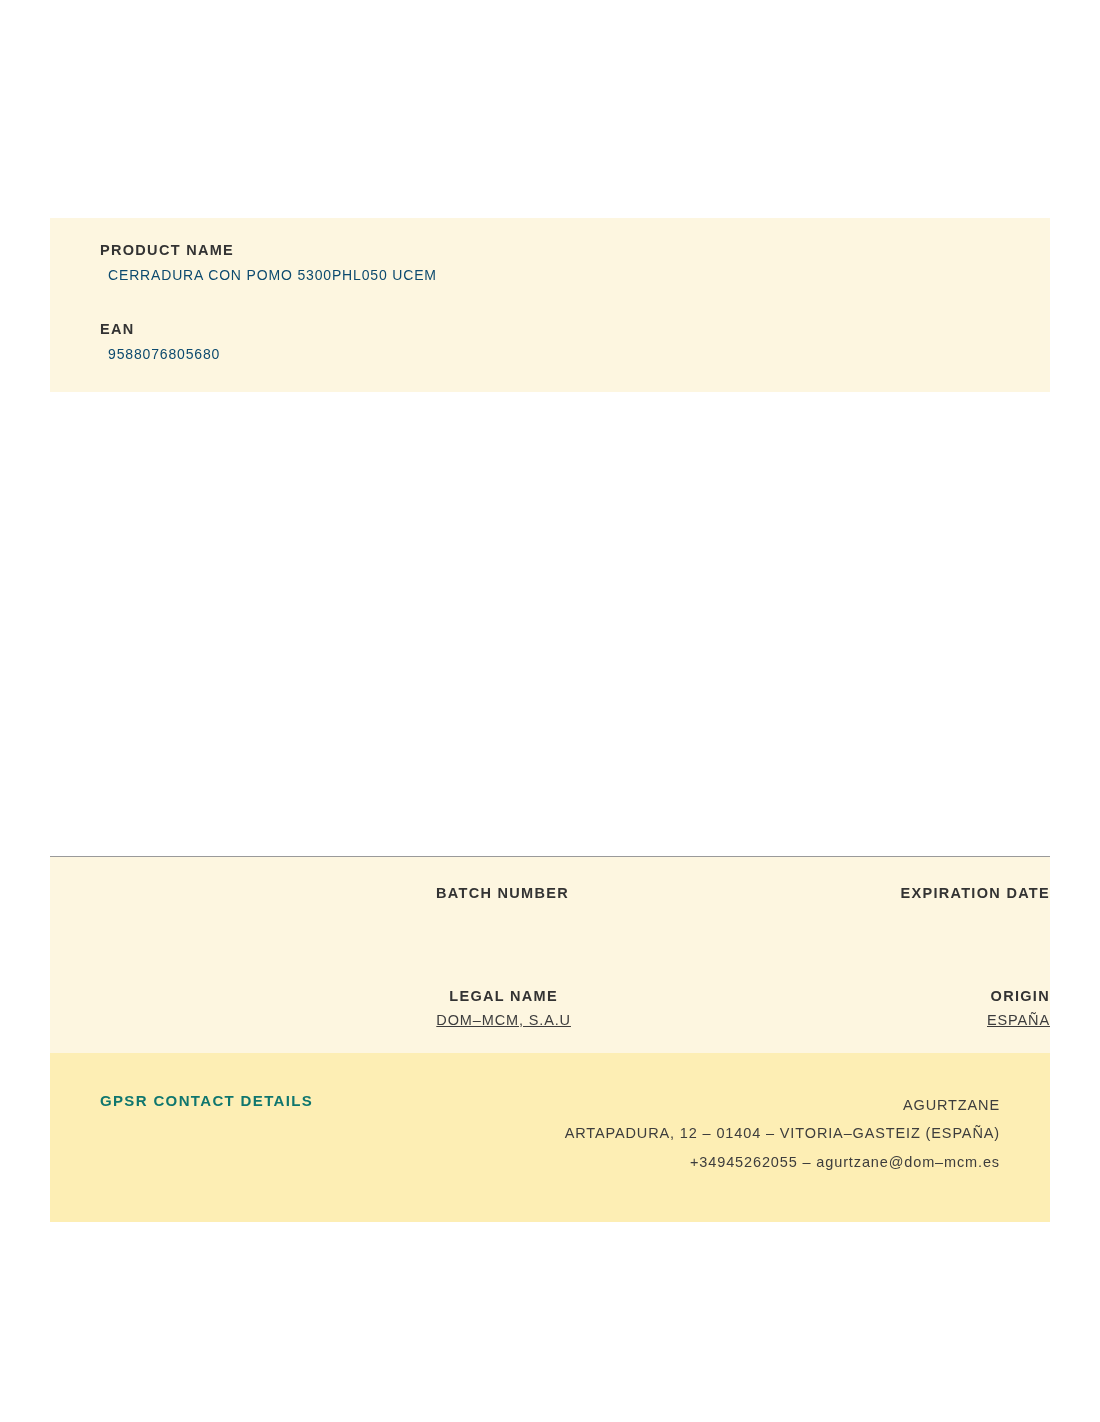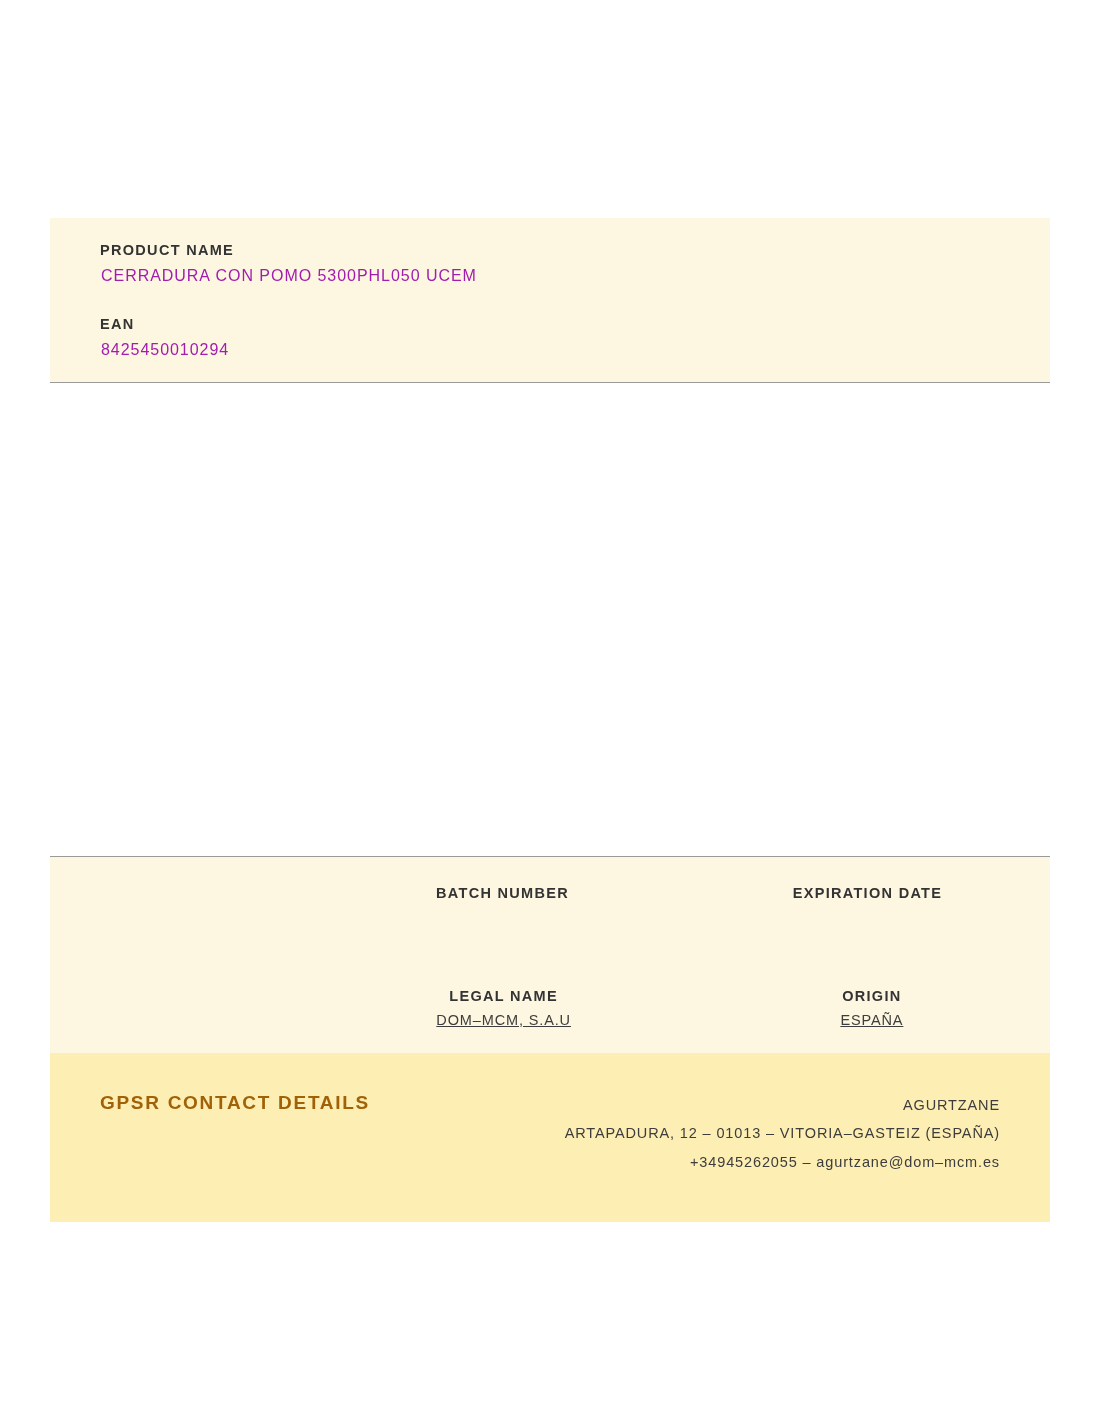--- a/index.html
+++ b/index.html
@@ -37,24 +37,24 @@
     padding: 0 50px;
   }
   .field-label {
     font-size: 14.5px;
     font-weight: bold;
     letter-spacing: 0.09em;
     color: #333333;
     margin: 0 0 9px 0;
   }
   .field-value {
-    font-size: 16px;
+    font-size: 14px;
     letter-spacing: 0.06em;
-    color: #a21caf;
-    margin: 1px;
+    color: #0c4a6e;
+    margin: 8px;
   }
   .gap-block {
     height: 30px;
   }
 
   
   .blank-area {
     position: absolute;
     left: 50px;
     top: 392px;
@@ -79,21 +79,21 @@
     display: flex;
     width: 100%;
   }
   .meta-col {
     width: 33.333%;
     text-align: center;
     box-sizing: border-box;
   }
   .meta-col.spacer { width: 27%; }
   .meta-col.c1 { width: 36.5%; }
-  .meta-col.c2 { width: 36.5%; }
+  .meta-col.c2 { width: 36.5%; text-align: right; }
 
   .meta-label {
     font-size: 14.5px;
     font-weight: bold;
     letter-spacing: 0.09em;
     color: #333333;
     margin: 0 0 8px 0;
   }
   .meta-value {
     font-size: 14.5px;
@@ -115,24 +115,24 @@
     top: 1053px;
     width: 1000px;
     background: #fdeeb4;
     box-sizing: border-box;
     padding: 38px 50px 46px 50px;
     display: flex;
     justify-content: space-between;
     align-items: flex-start;
   }
   .gpsr-title {
-    font-size: 19px;
+    font-size: 15px;
     font-weight: bold;
     letter-spacing: 0.09em;
-    color: #a16207;
+    color: #0f766e;
     white-space: nowrap;
     padding-top: 1px;
   }
   .gpsr-lines {
     text-align: right;
     font-size: 14.5px;
     letter-spacing: 0.06em;
     color: #3d3d3d;
     line-height: 1.95;
   }
@@ -142,21 +142,21 @@
 <body>
 
 <div class="page">
 
   <section class="product-block">
     <div class="inner">
       <p class="field-label">PRODUCT NAME</p>
       <p class="field-value">CERRADURA CON POMO 5300PHL050 UCEM</p>
       <div class="gap-block"></div>
       <p class="field-label">EAN</p>
-      <p class="field-value">8425450010294</p>
+      <p class="field-value">9588076805680</p>
     </div>
   </section>
 
   <div class="blank-area"></div>
 
   <section class="meta-block">
     <div class="meta-row">
       <div class="meta-col spacer"></div>
       <div class="meta-col c1">
         <p class="meta-label">BATCH NUMBER</p>
@@ -178,18 +178,18 @@
         <p class="meta-label">ORIGIN</p>
         <p class="meta-value">ESPAÑA</p>
       </div>
     </div>
   </section>
 
   <section class="gpsr-block">
     <div class="gpsr-title">GPSR CONTACT DETAILS</div>
     <div class="gpsr-lines">
       <div>AGURTZANE</div>
-      <div>ARTAPADURA, 12 – 01013 – VITORIA–GASTEIZ (ESPAÑA)</div>
+      <div>ARTAPADURA, 12 – 01404 – VITORIA–GASTEIZ (ESPAÑA)</div>
       <div>+34945262055 – agurtzane@dom–mcm.es</div>
     </div>
   </section>
 
 </div>
 
 </body></html>

